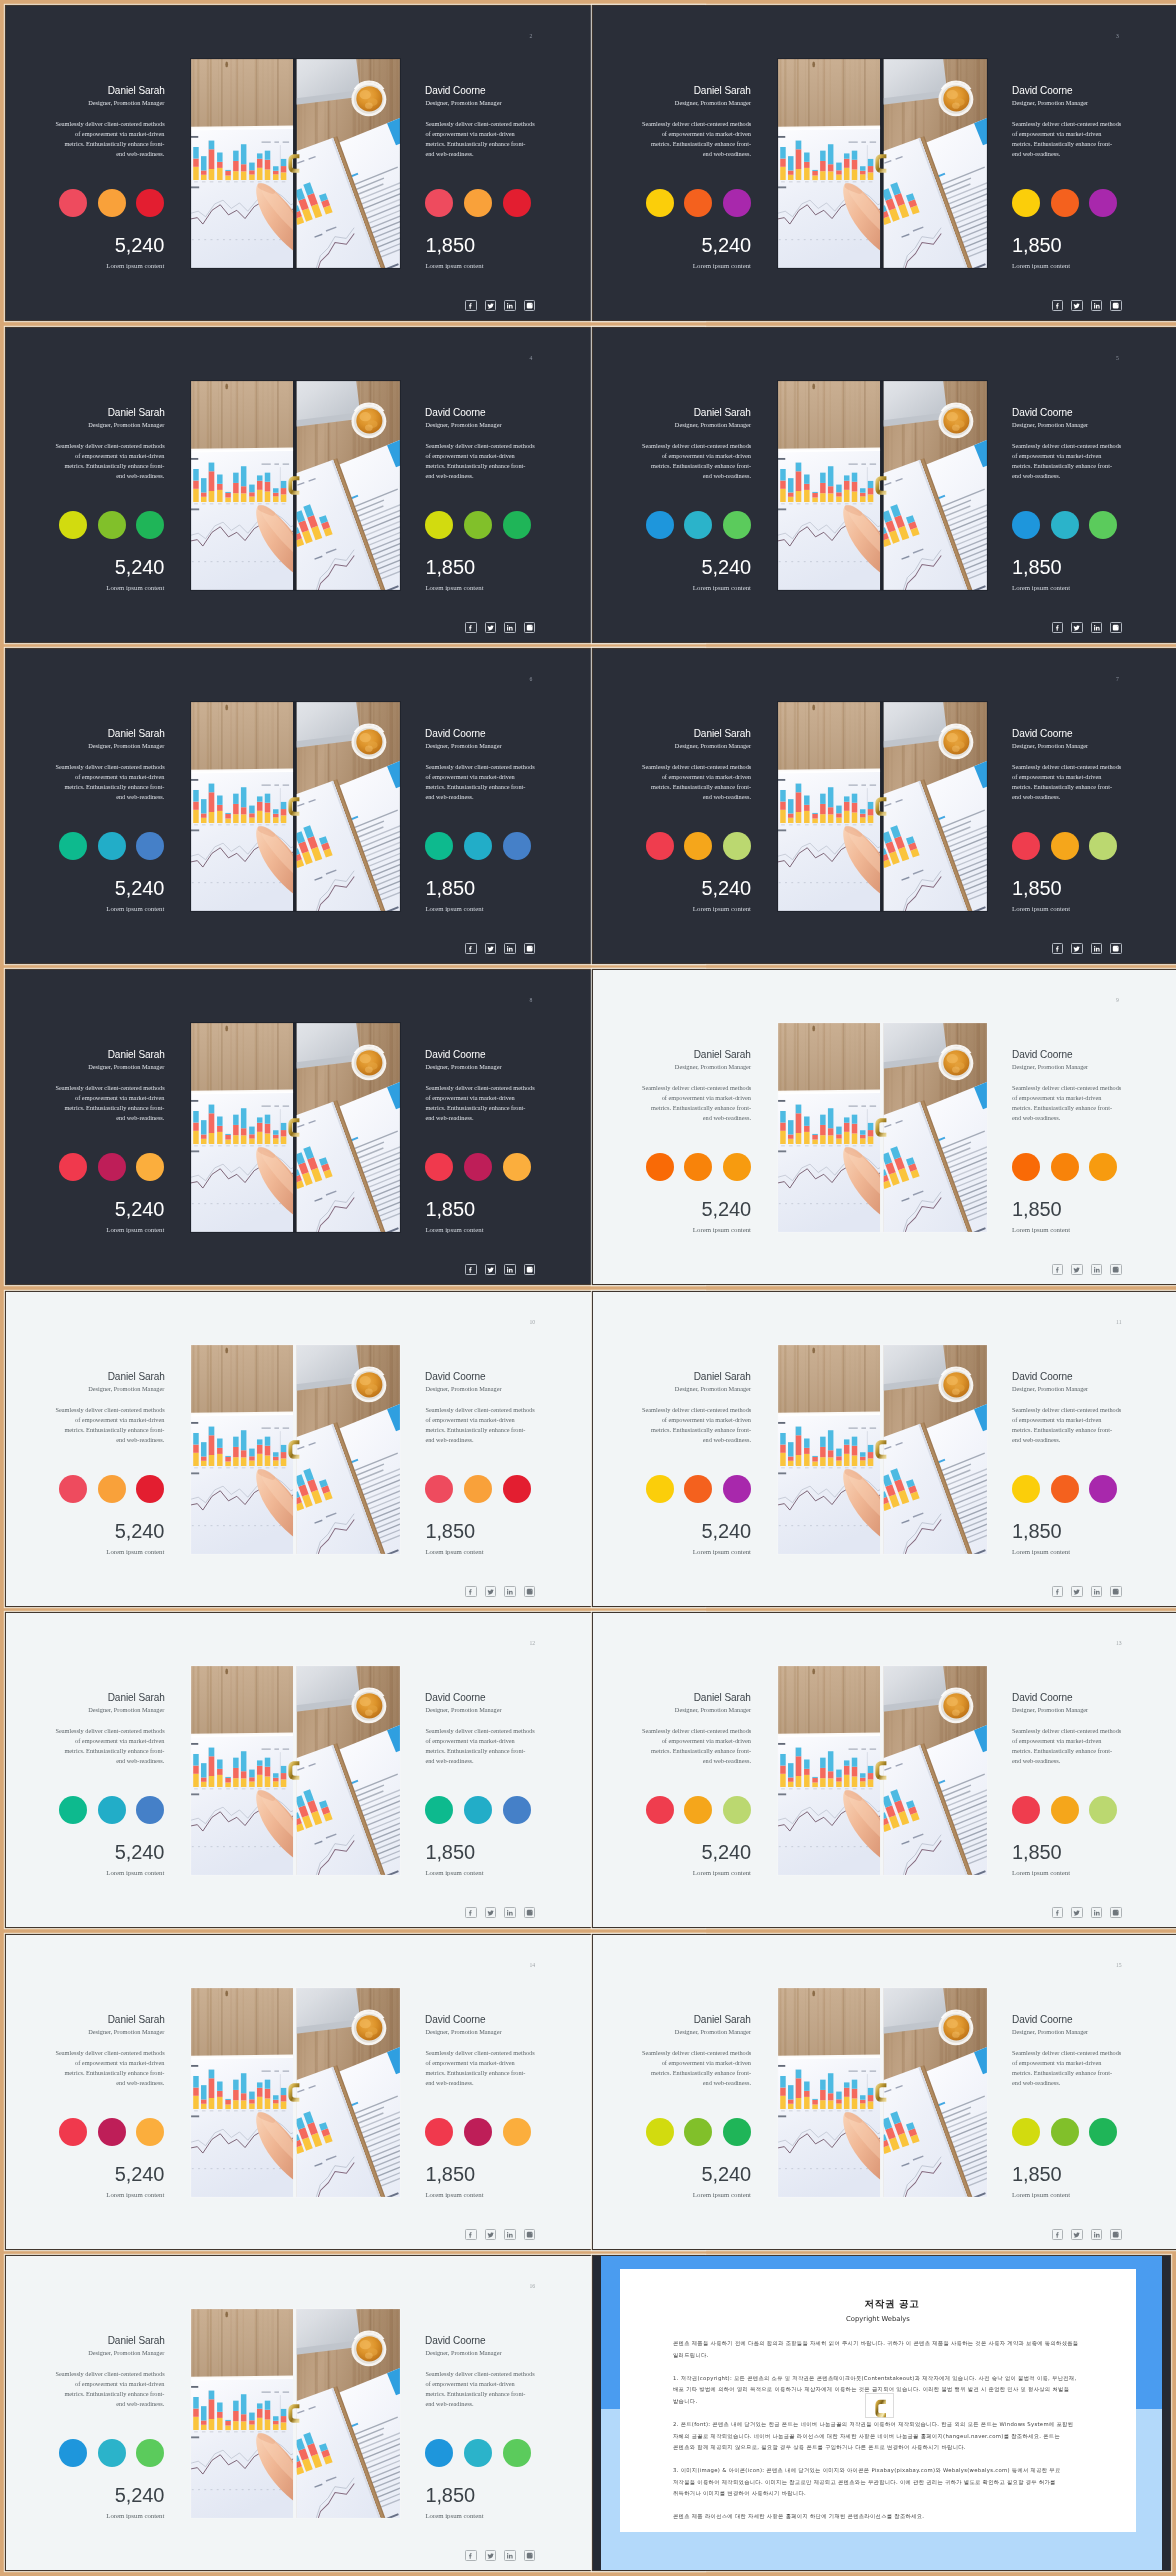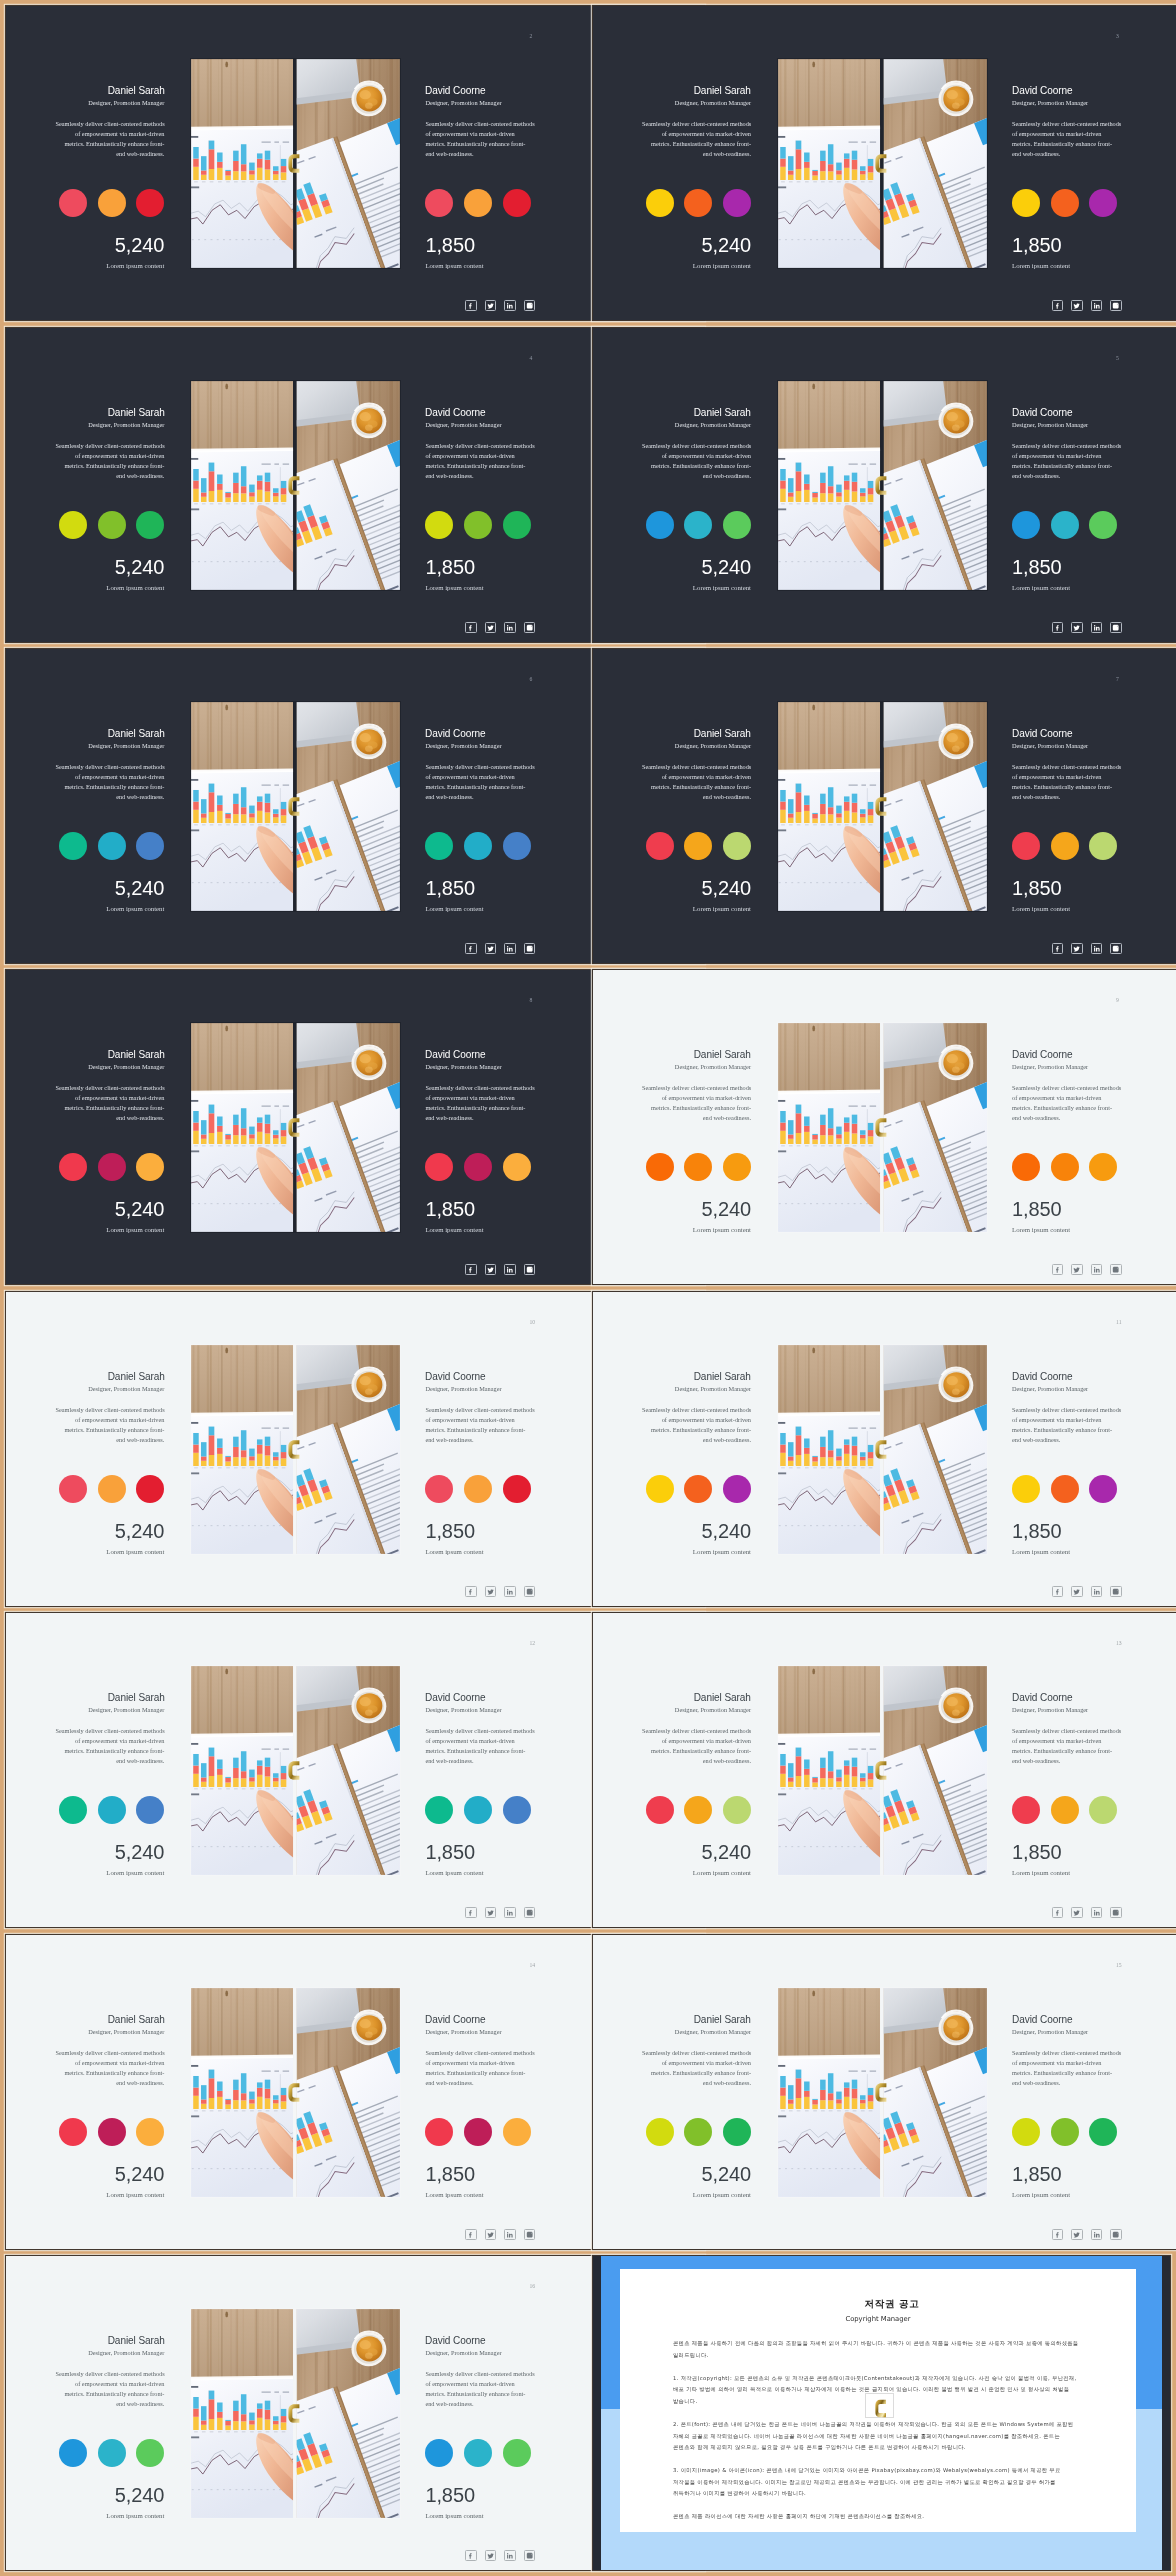--- a/index.html
+++ b/index.html
@@ -1326,21 +1326,21 @@
         </span>
       </div>
     </div>
     <div class="cpslide" style="left:593px;top:2256px">
       <div class="cp-bluetop"></div>
       <div class="cp-bluebot"></div>
       <div class="cp-dark-l"></div>
       <div class="cp-dark-r"></div>
       <div class="cp-card">
         <div class="cp-title">저작권 공고</div>
-        <div class="cp-sub">Copyright Manager</div>
+        <div class="cp-sub">Copyright Webalys</div>
         <div class="cp-body">
           <p>콘텐츠 제품을 사용하기 전에 다음의 합의과 조항들을 자세히 읽어 주시기 바랍니다. 귀하가 이 콘텐츠 제품을 사용하는 것은 사용자 계약과 보증에 동의하셨음을 일러드립니다.</p>
           <p>1. 저작권(copyright): 모든 콘텐츠의 소유 및 저작권은 콘텐츠테이크아웃(Contentstakeout)과 제작자에게 있습니다. 사전 승낙 없이 불법적 이용, 부난전재, 배포 기타 방법에 의하여 영리 목적으로 이용하거나 제삼자에게 이용하는 것은 금지되어 있습니다. 이러한 불법 행위 발견 시 준엄한 민사 및 형사상의 처벌을 받습니다.</p>
           <p>2. 폰트(font): 콘텐츠 내에 담겨있는 한글 폰트는 네이버 나눔글꼴의 저작권을 이용하여 제작되었습니다. 한글 외의 모든 폰트는 Windows System에 포함된 자체의 글꼴로 제작되었습니다. 네이버 나눔글꼴 라이선스에 대한 자세한 사항은 네이버 나눔글꼴 홈페이지(hangeul.naver.com)를 참조하세요. 폰트는 콘텐츠와 함께 제공되지 않으므로, 필요할 경우 상용 폰트를 구입하거나 다른 폰트로 변경하여 사용하시기 바랍니다.</p>
           <p>3. 이미지(image) &amp; 아이콘(icon): 콘텐츠 내에 담겨있는 이미지와 아이콘은 Pixabay(pixabay.com)와 Webalys(webalys.com) 등에서 제공한 무료 저작물을 이용하여 제작되었습니다. 이미지는 참고로만 제공되고 콘텐츠와는 무관합니다. 이에 관한 권리는 귀하가 별도로 확인하고 필요할 경우 허가를 취득하거나 이미지를 변경하여 사용하시기 바랍니다.</p>
           <p>콘텐츠 제품 라이선스에 대한 자세한 사항은 홈페이지 하단에 기재된 콘텐츠라이선스를 참조하세요.</p>
         </div>
         <div class="cp-watermark">
           <svg width="11.6" height="19" viewBox="0 0 126 204">
             <defs>

